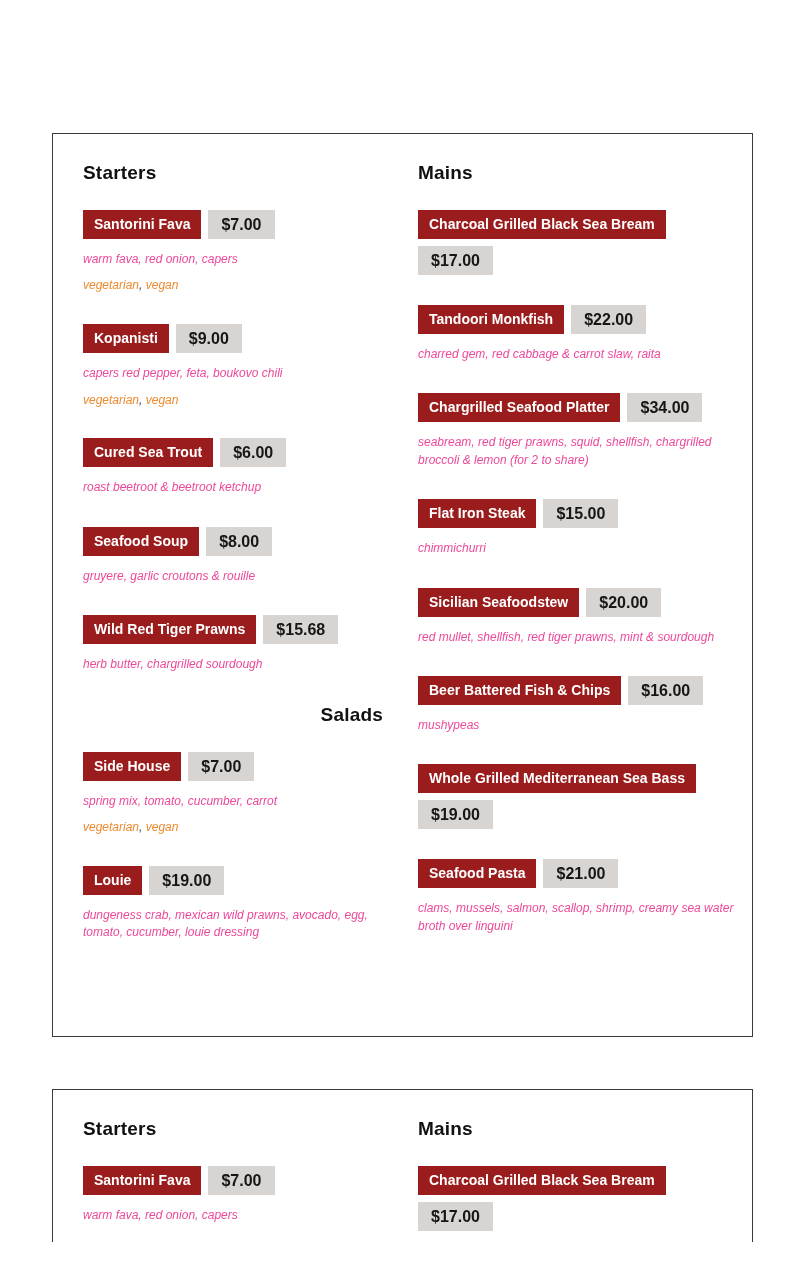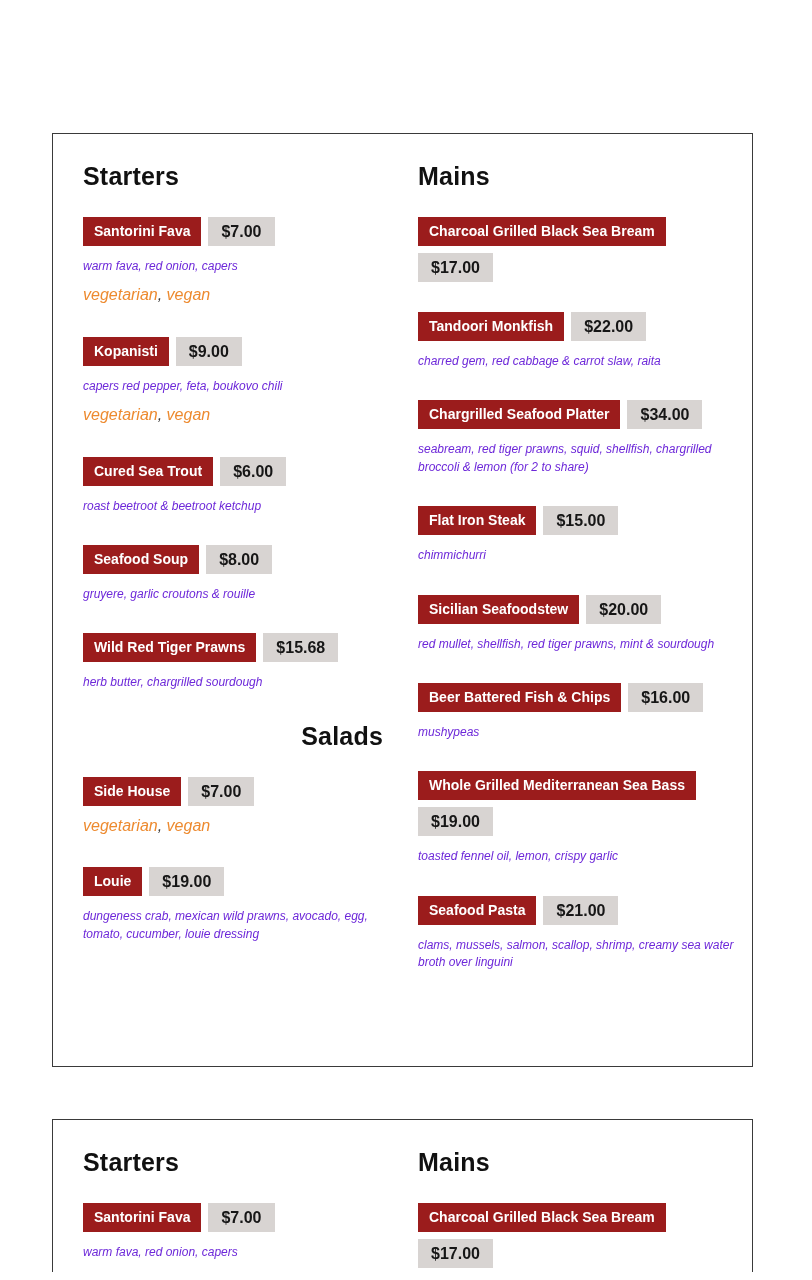--- a/index.html
+++ b/index.html
@@ -30,21 +30,21 @@
     margin-top: 52px;
     height: 153px;
     overflow: hidden;
     border-bottom: none;
     padding-bottom: 0;
   }
   .cols { display: flex; }
   .col-left  { width: 300px; margin-right: 35px; flex: none; }
   .col-right { width: 319px; flex: none; }
   .section-title {
-    font-size: 25px;
+    font-size: 19px;
     font-weight: 600;
     letter-spacing: 0.2px;
     color: #111111;
     margin: 0 0 26px 0;
   }
   .section:not(:first-child) .section-title { margin-top: 16px; text-align: right; }
   .menu-item { margin-bottom: 30px; }
   .badge-row {
     display: flex;
     flex-wrap: wrap;
@@ -68,26 +68,26 @@
     font-weight: 700;
     font-size: 16px;
     line-height: 17px;
     padding: 6px 13px;
     white-space: nowrap;
   }
   .desc {
     font-style: italic;
     font-size: 12px;
     line-height: 1.45;
-    color: #6d28d9;
+    color: #ec4899;
     margin-top: 12px;
   }
   .tags {
     font-style: italic;
-    font-size: 16px;
+    font-size: 12px;
     line-height: 1.4;
     color: var(--tag-orange, #ed8a2f);
     margin-top: 9px;
   }
   .tag-sep { color: #3a3a3a; }
 </style>
 </head>
 <body>
 
 <div class="page">
@@ -135,20 +135,21 @@
               <div class="desc">herb butter, chargrilled sourdough</div>
             </div>
           </section>
           <section class="section">
             <h2 class="section-title">Salads</h2>
             <div class="menu-item">
               <div class="badge-row">
                 <span class="name-badge">Side House</span>
                 <span class="price-badge">$7.00</span>
               </div>
+              <div class="desc">spring mix, tomato, cucumber, carrot</div>
               <div class="tags"><span class="tag">vegetarian</span><span class="tag-sep">, </span><span class="tag">vegan</span></div>
             </div>
             <div class="menu-item">
               <div class="badge-row">
                 <span class="name-badge">Louie</span>
                 <span class="price-badge">$19.00</span>
               </div>
               <div class="desc">dungeness crab, mexican wild prawns, avocado, egg, tomato, cucumber, louie dressing</div>
             </div>
           </section>
@@ -195,21 +196,20 @@
                 <span class="name-badge">Beer Battered Fish &amp; Chips</span>
                 <span class="price-badge">$16.00</span>
               </div>
               <div class="desc">mushypeas</div>
             </div>
             <div class="menu-item">
               <div class="badge-row">
                 <span class="name-badge">Whole Grilled Mediterranean Sea Bass</span>
                 <span class="price-badge">$19.00</span>
               </div>
-              <div class="desc">toasted fennel oil, lemon, crispy garlic</div>
             </div>
             <div class="menu-item">
               <div class="badge-row">
                 <span class="name-badge">Seafood Pasta</span>
                 <span class="price-badge">$21.00</span>
               </div>
               <div class="desc">clams, mussels, salmon, scallop, shrimp, creamy sea water broth over linguini</div>
             </div>
           </section>
         </div>

